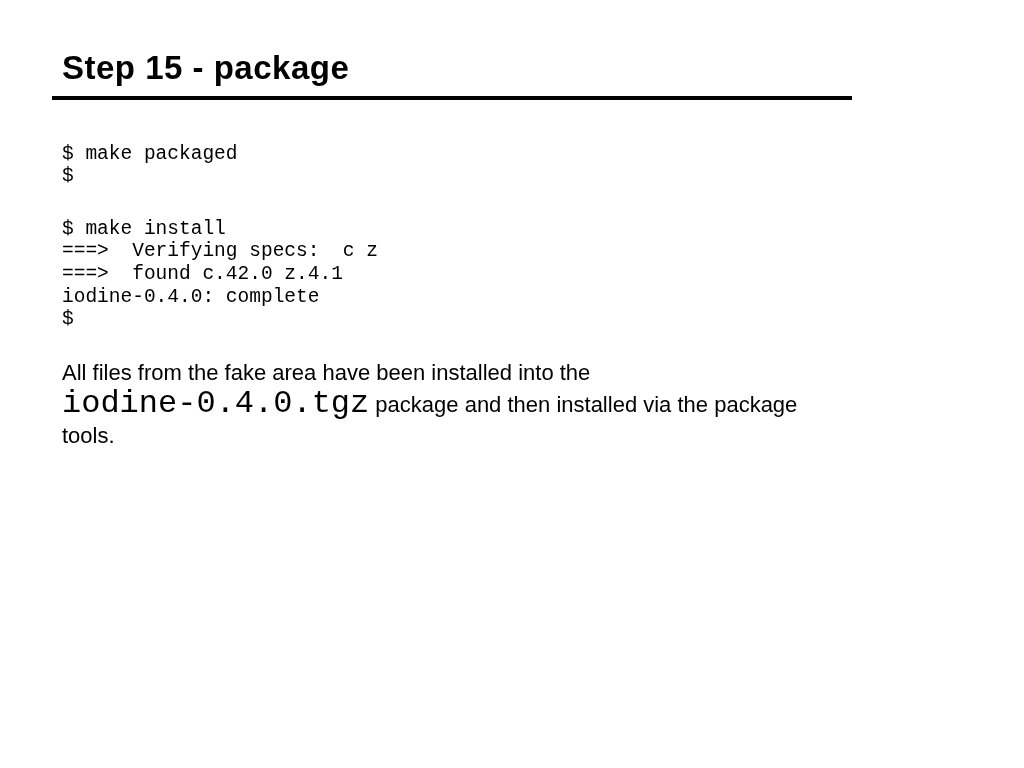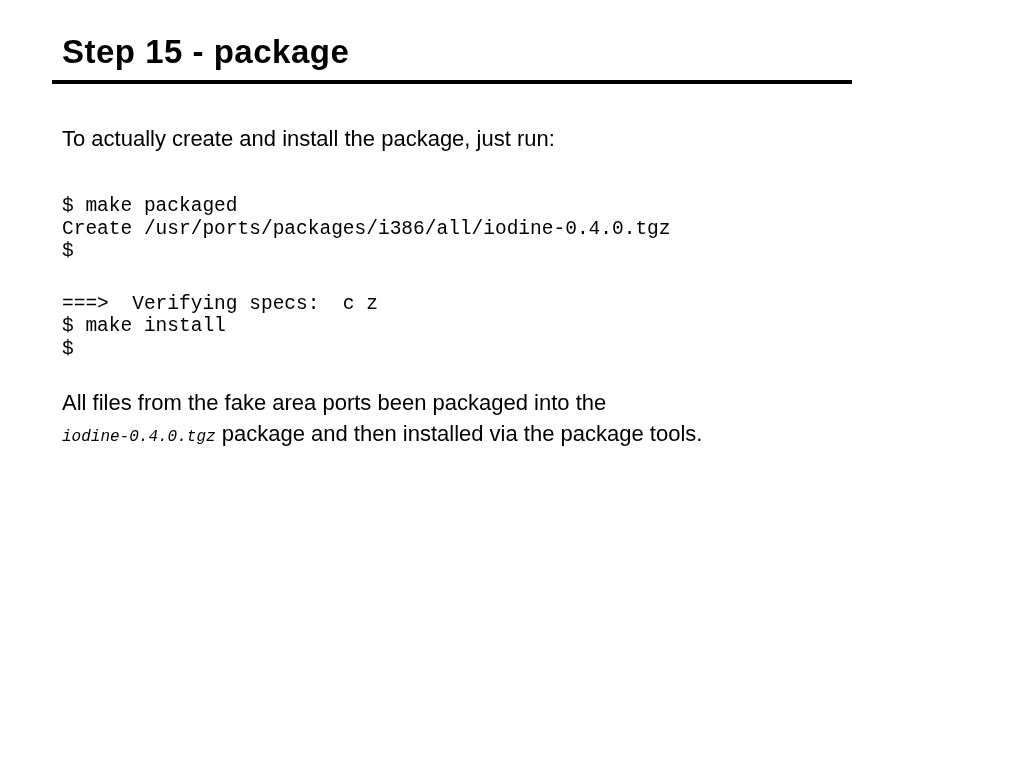--- a/index.html
+++ b/index.html
@@ -11,21 +11,21 @@
     height: 768px;
     background: #ffffff;
     color: #000000;
     font-family: "Liberation Sans", sans-serif;
   }
   .slide {
     position: relative;
     width: 852px;
     height: 768px;
     box-sizing: border-box;
-    padding: 32px 54px 0 62px;
+    padding: 48px 54px 0 62px;
     overflow: hidden;
   }
   .title {
     margin: 0;
     font-size: 33px;
     font-weight: bold;
     line-height: 1.2;
     letter-spacing: 0.5px;
   }
   .title-rule {
@@ -51,42 +51,41 @@
   .code-line {
     white-space: pre;
   }
   .outro {
     margin: 26px 0 0 0;
     font-size: 22px;
     line-height: 31px;
   }
   .outro .mono {
     font-family: "Liberation Mono", monospace;
-    font-size: 16px;
-    font-style: italic;
+    font-size: 32px;
   }
 </style>
 </head>
 <body>
 
 <div class="slide">
 
   <h1 class="title">Step 15 - package</h1>
 
   <div class="title-rule"></div>
 
-  <p class="intro">To actually create and install the package, just run:</p>
 
   <div class="code-block">
     <div class="code-line">$ make packaged</div>
-    <div class="code-line">Create /usr/ports/packages/i386/all/iodine-0.4.0.tgz</div>
     <div class="code-line">$</div>
   </div>
 
   <div class="code-block second">
+    <div class="code-line">$ make install</div>
     <div class="code-line">===&gt;  Verifying specs:  c z</div>
-    <div class="code-line">$ make install</div>
+    <div class="code-line">===&gt;  found c.42.0 z.4.1</div>
+    <div class="code-line">iodine-0.4.0: complete</div>
     <div class="code-line">$</div>
   </div>
 
-  <p class="outro"><span>All files from the fake area ports been packaged into the</span><br><span class="mono">iodine-0.4.0.tgz</span><span> package and then installed via the package tools.</span></p>
+  <p class="outro"><span>All files from the fake area have been installed into the</span><br><span class="mono">iodine-0.4.0.tgz</span><span> package and then installed via the package tools.</span></p>
 
 </div>
 
 </body></html>

